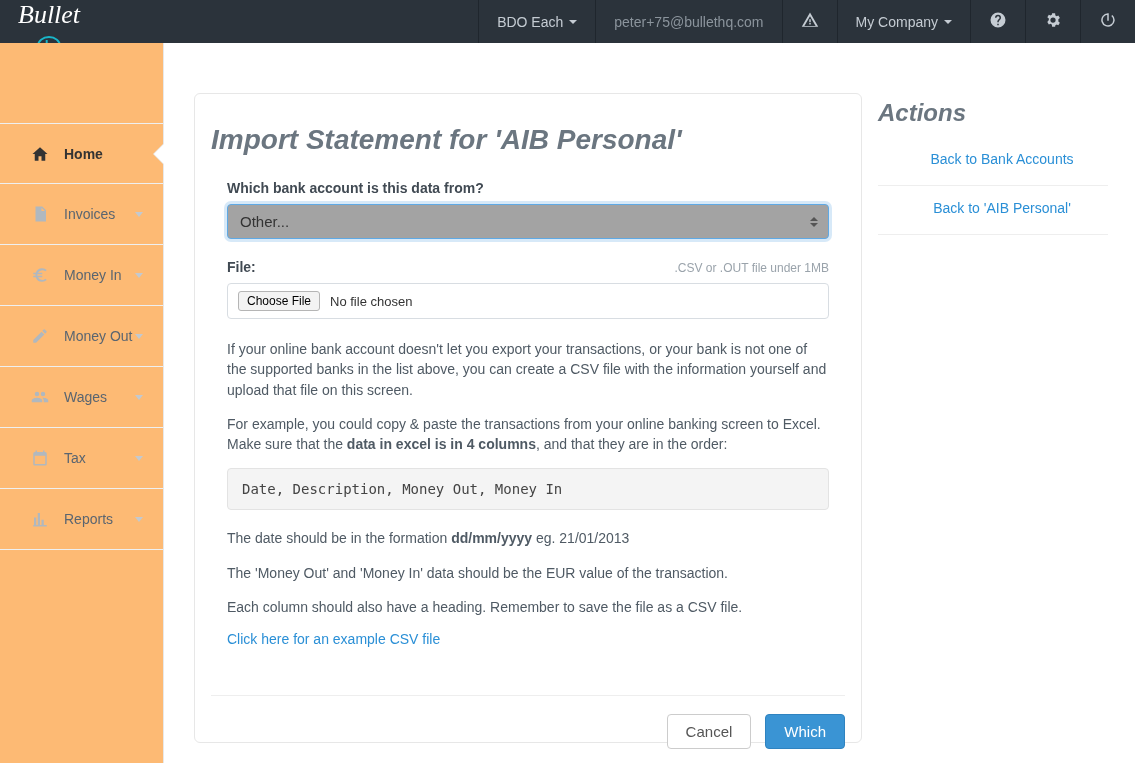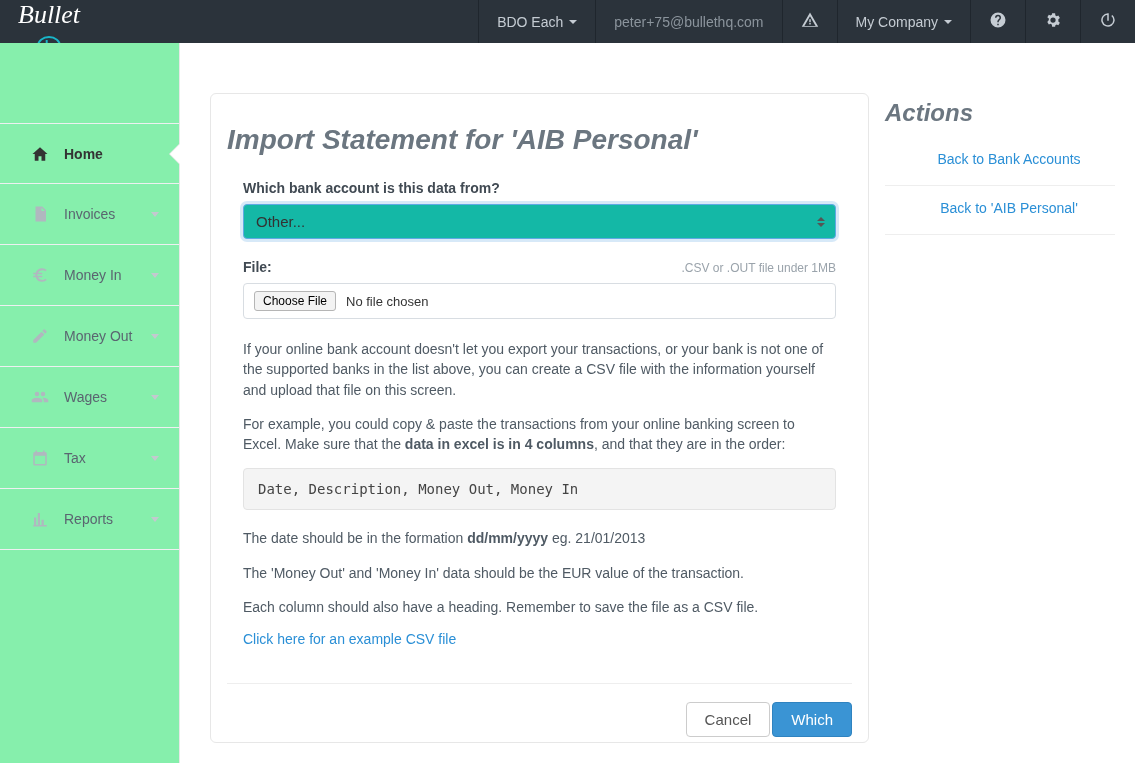--- a/index.html
+++ b/index.html
@@ -67,22 +67,22 @@
     border-top: 4px solid currentColor;
   }
   .nav-icon svg { width: 18px; height: 18px; fill: currentColor; }
 
   
   .app {
     display: flex;
     height: calc(100% - 43px);
   }
   .sidebar {
-    width: 180px;
-    background: #86efac;
+    width: 164px;
+    background: #fdba74;
     border-right: 1px solid #e8e8e8;
     padding-top: 80px;
   }
   .sidebar-item {
     display: flex;
     align-items: center;
     height: 61px;
     padding: 0 20px 0 30px;
     border-bottom: 1px solid #eef0f1;
     color: #5a6570;
@@ -162,21 +162,21 @@
     justify-content: space-between;
     align-items: baseline;
   }
   .label-hint { font-size: 12px; color: #9aa3ab; font-weight: normal; }
 
   .select-wrap {
     position: relative;
     border: 1px solid #5fa9e4;
     border-radius: 4px;
     box-shadow: 0 0 0 3px rgba(95,169,228,0.25);
-    background: #14b8a6;
+    background: #a3a3a3;
   }
   .select-wrap select {
     width: 100%;
     border: none;
     background: transparent;
     font-size: 15px;
     padding: 8px 28px 8px 12px;
     appearance: none;
     -webkit-appearance: none;
     color: #333;
@@ -229,25 +229,25 @@
     font-family: Menlo, Monaco, Consolas, monospace;
     font-size: 14px;
     color: #444;
     margin-bottom: 18px;
   }
 
   .link { color: #2a8fd6; text-decoration: none; cursor: pointer; }
 
   .card-footer {
     border-top: 1px solid #eee;
-    margin-top: 36px;
+    margin-top: 48px;
     padding-top: 18px;
     display: flex;
     justify-content: flex-end;
-    gap: 2px;
+    gap: 14px;
   }
   .btn {
     padding: 8px 18px;
     border-radius: 4px;
     font-size: 15px;
     cursor: pointer;
     border: 1px solid #ccc;
     background: #fff;
     color: #555;
   }

